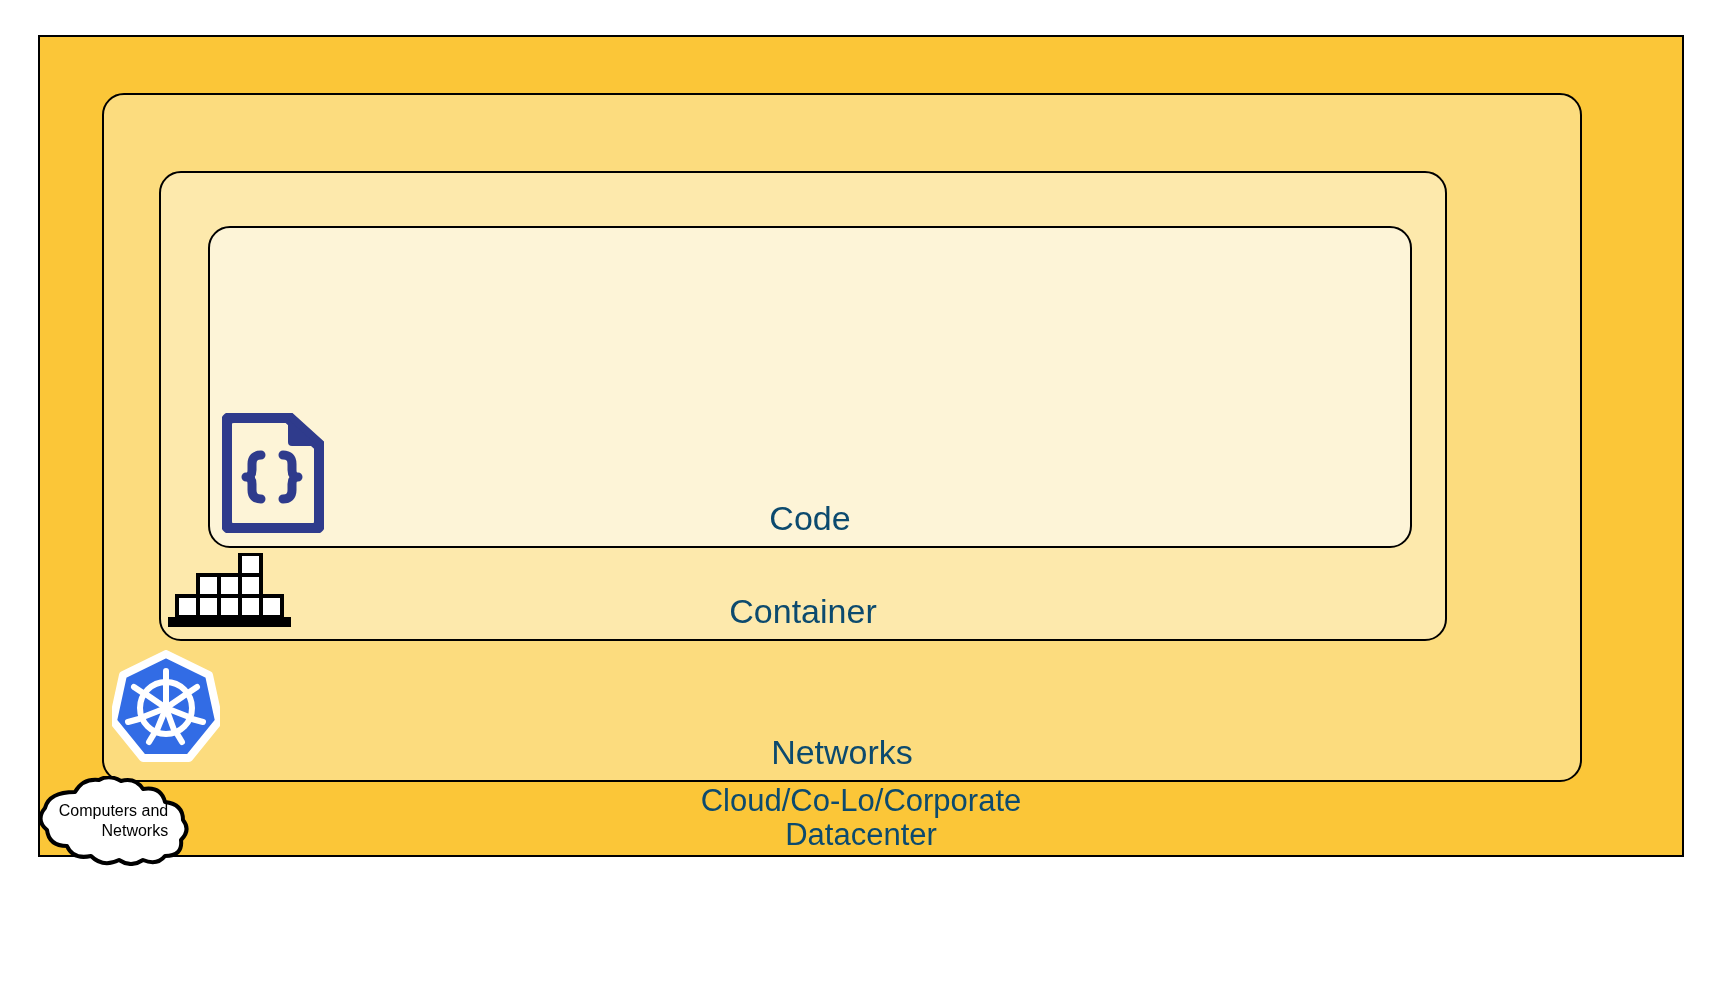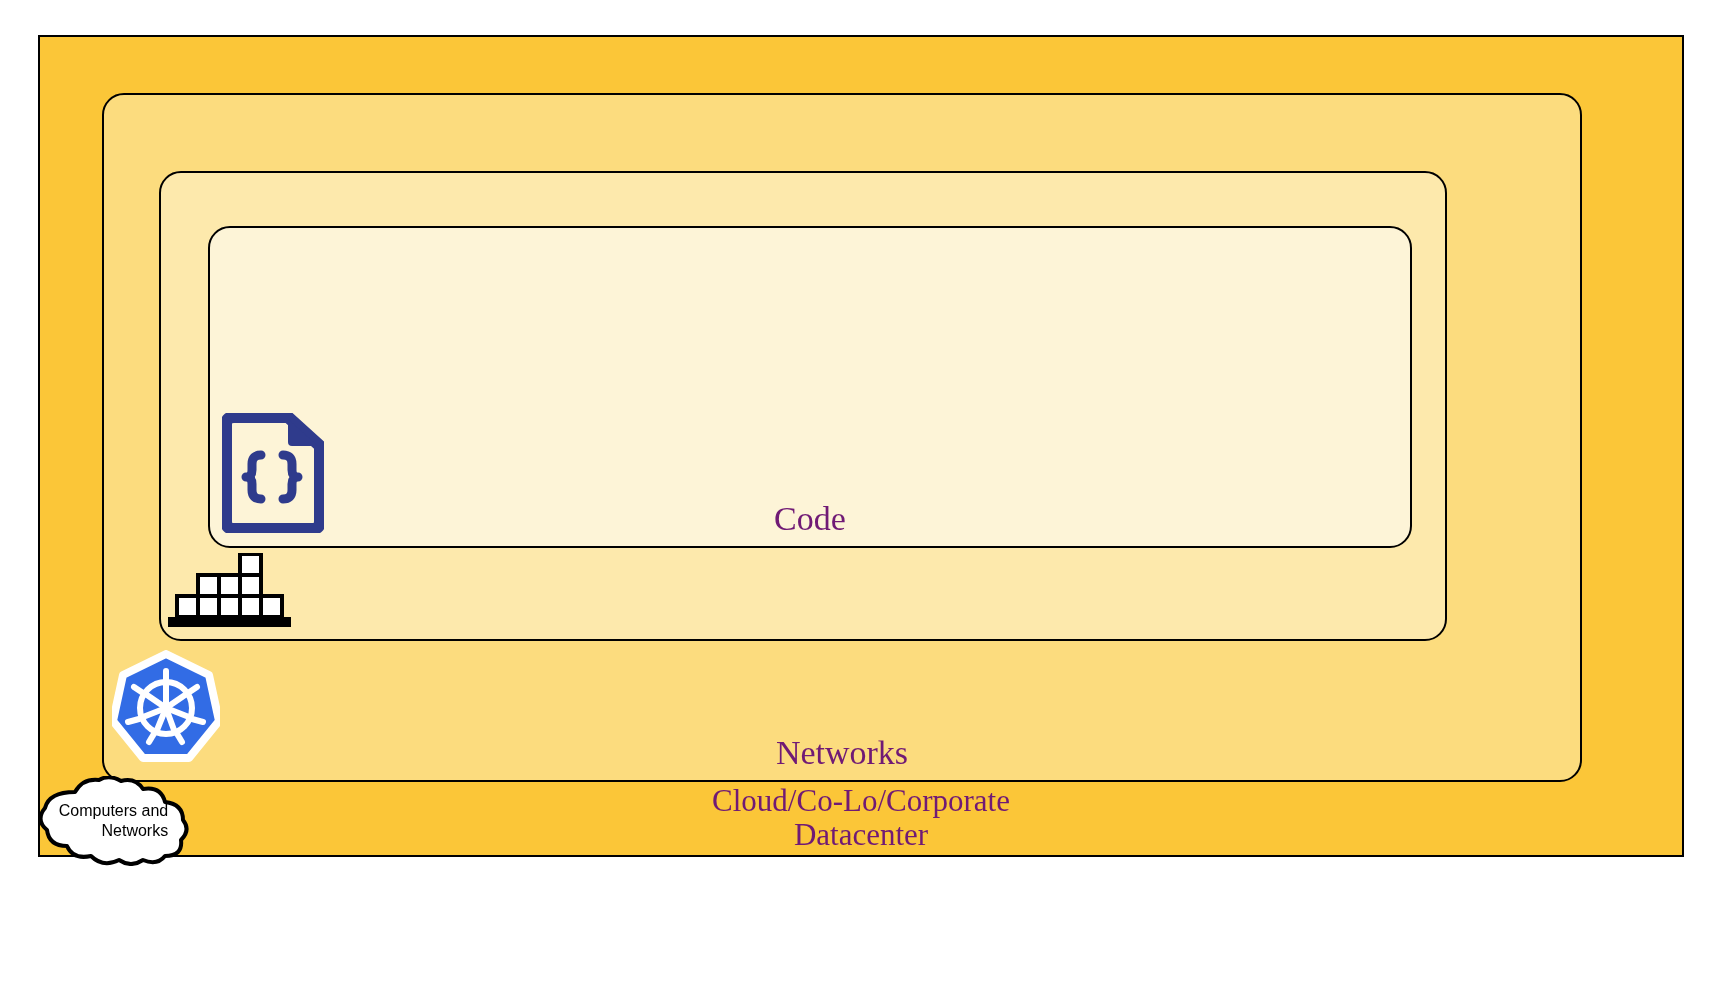--- a/index.html
+++ b/index.html
@@ -63,22 +63,22 @@
     background: #fdf4d7;
     border-radius: 22px;
   }
 
   
   .layer-label {
     position: absolute;
     left: 0;
     width: 100%;
     text-align: center;
-    color: #701a75;
-    font-family: Liberation Serif, serif;
+    color: #0c4a6e;
+    font-family: Liberation Sans, sans-serif;
     font-weight: 400;
     white-space: pre-line;
     line-height: 1.15;
   }
 
   .label-code {
     bottom: 8px;
     font-size: 34px;
   }
 
@@ -161,20 +161,21 @@
 
     <div class="layer-label label-datacenter">Cloud/Co-Lo/Corporate
 Datacenter</div>
 
     <div class="layer layer-cluster" style="left:62px; top:56px; width:1480px; height:689px;">
 
       <div class="layer-label label-cluster">Networks</div>
 
       <div class="layer layer-container" style="left:55px; top:76px; width:1288px; height:470px;">
 
+        <div class="layer-label label-container">Container</div>
 
         <div class="layer layer-code" style="left:47px; top:53px; width:1204px; height:322px;">
 
           <div class="layer-label label-code">Code</div>
         </div>
 
       </div>
 
     </div>
 

